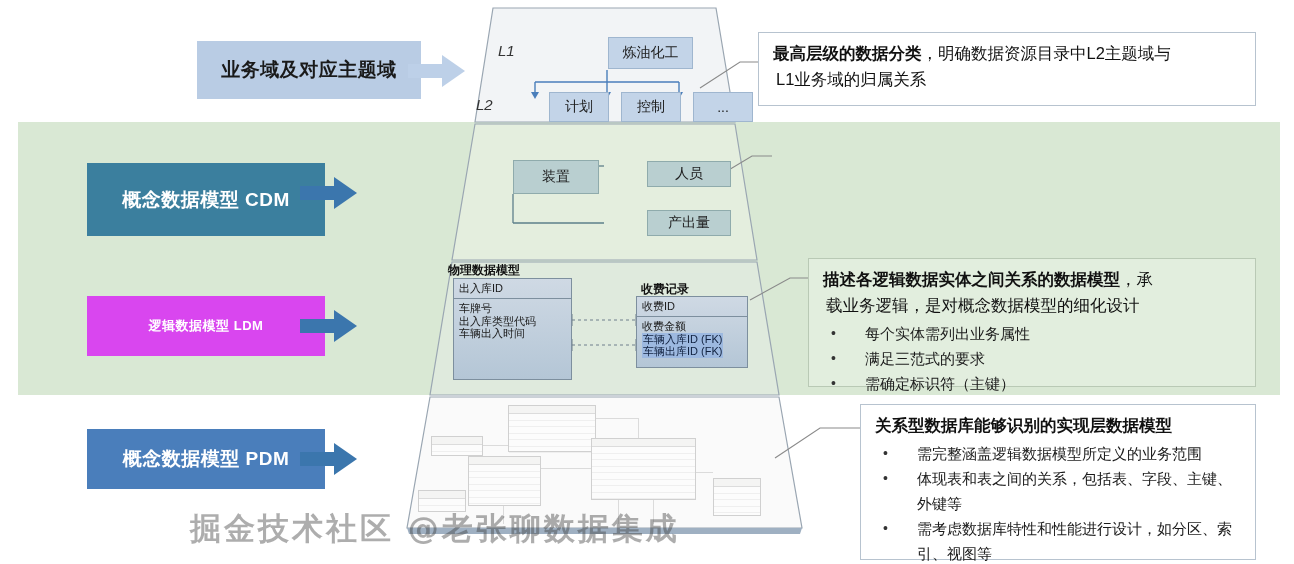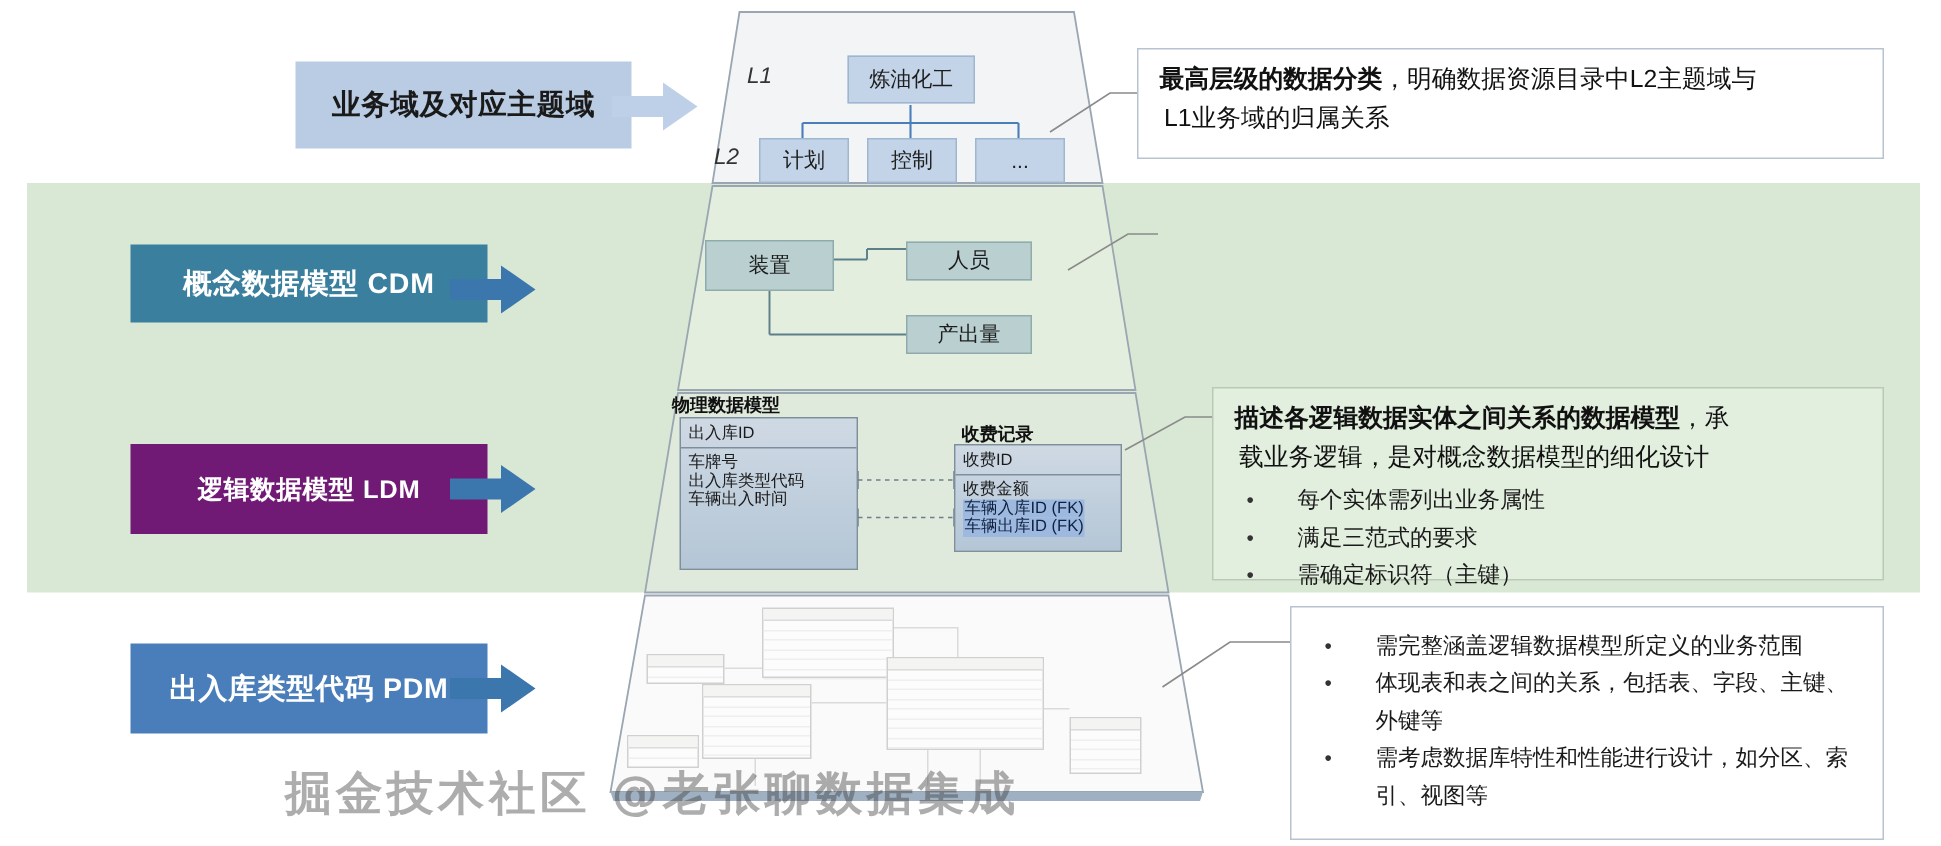--- a/index.html
+++ b/index.html
@@ -24,33 +24,34 @@
   .chip{
     position:absolute;display:flex;align-items:center;justify-content:center;
     font-weight:bold;letter-spacing:.5px;color:#ffffff;
     box-sizing:border-box;
     margin-left:45px;
   }
   .chip-top{
     left:152px;top:41px;width:224px;height:58px;
     background:#b9cce4;color:#1a1a1a;font-size:19px;
   }
-  .chip-cdm{left:42px;top:163px;width:238px;height:52px;background:#3b7f9e;font-size:19px;}
-  .chip-ldm{left:42px;top:296px;width:238px;height:60px;background:#701a75;font-size:17px;}
+  .chip-cdm{left:42px;top:163px;width:238px;height:73px;background:#3b7f9e;font-size:19px;}
+  .chip-ldm{left:42px;top:296px;width:238px;height:60px;background:#d946ef;font-size:13px;}
   .chip-pdm{left:42px;top:429px;width:238px;height:60px;background:#4a7ebb;font-size:19px;}
 
   
   .fatarrow{position:absolute;width:58px;height:34px;}
 
   
   .node{
     position:absolute;box-sizing:border-box;
     display:flex;align-items:center;justify-content:center;
     font-size:14px;color:#1d1d1d;border:1px solid #9fb6cf;
     background:#c3d4e8;
+    margin-left:43px;
   }
   .tierlabel{position:absolute;font-size:15px;color:#333;font-weight:500;font-style:italic;}
 
   .node-cdm{background:#b9cfd0;border:1px solid #8fabac;font-size:14px;}
 
   
   .ent{
     position:absolute;box-sizing:border-box;border:1px solid #7d8f9e;
     background:linear-gradient(180deg,#cfd9e4 0%,#b4c6d6 100%);
   }
@@ -159,21 +160,21 @@
       <line x1="572" y1="314" x2="572" y2="326"></line>
       <line x1="572" y1="339" x2="572" y2="351"></line>
       <line x1="636" y1="314" x2="636" y2="326"></line>
       <line x1="636" y1="339" x2="636" y2="351"></line>
     </g>
   </svg>
 
   <div class="chip chip-top">业务域及对应主题域</div>
   <div class="chip chip-cdm">概念数据模型 CDM</div>
   <div class="chip chip-ldm">逻辑数据模型 LDM</div>
-  <div class="chip chip-pdm">出入库类型代码 PDM</div>
+  <div class="chip chip-pdm">概念数据模型 PDM</div>
 
   <svg class="fatarrow" style="left:408px;top:54px;" viewBox="0 0 58 34">
     <polygon points="0,10 34,10 34,1 57,17 34,33 34,24 0,24" fill="#bdd0e8"></polygon>
   </svg>
   <svg class="fatarrow" style="left:300px;top:176px;" viewBox="0 0 58 34">
     <polygon points="0,10 34,10 34,1 57,17 34,33 34,24 0,24" fill="#3b76ad"></polygon>
   </svg>
   <svg class="fatarrow" style="left:300px;top:309px;" viewBox="0 0 58 34">
     <polygon points="0,10 34,10 34,1 57,17 34,33 34,24 0,24" fill="#3b76ad"></polygon>
   </svg>
@@ -279,20 +280,21 @@
     <h4><span>描述各逻辑数据实体之间关系的数据模型</span><span class="norm">，承</span></h4>
     <p class="sub">载业务逻辑，是对概念数据模型的细化设计</p>
     <ul>
       <li>每个实体需列出业务属性</li>
       <li>满足三范式的要求</li>
       <li>需确定标识符（主键）</li>
     </ul>
   </div>
 
   <div class="callout" style="left:860px;top:404px;width:396px;height:156px;">
+    <h4>关系型数据库能够识别的实现层数据模型</h4>
     <ul>
       <li>需完整涵盖逻辑数据模型所定义的业务范围</li>
       <li>体现表和表之间的关系，包括表、字段、主键、外键等</li>
       <li>需考虑数据库特性和性能进行设计，如分区、索引、视图等</li>
     </ul>
   </div>
 
   <div class="watermark">掘金技术社区 @老张聊数据集成</div>
 
 </div>

